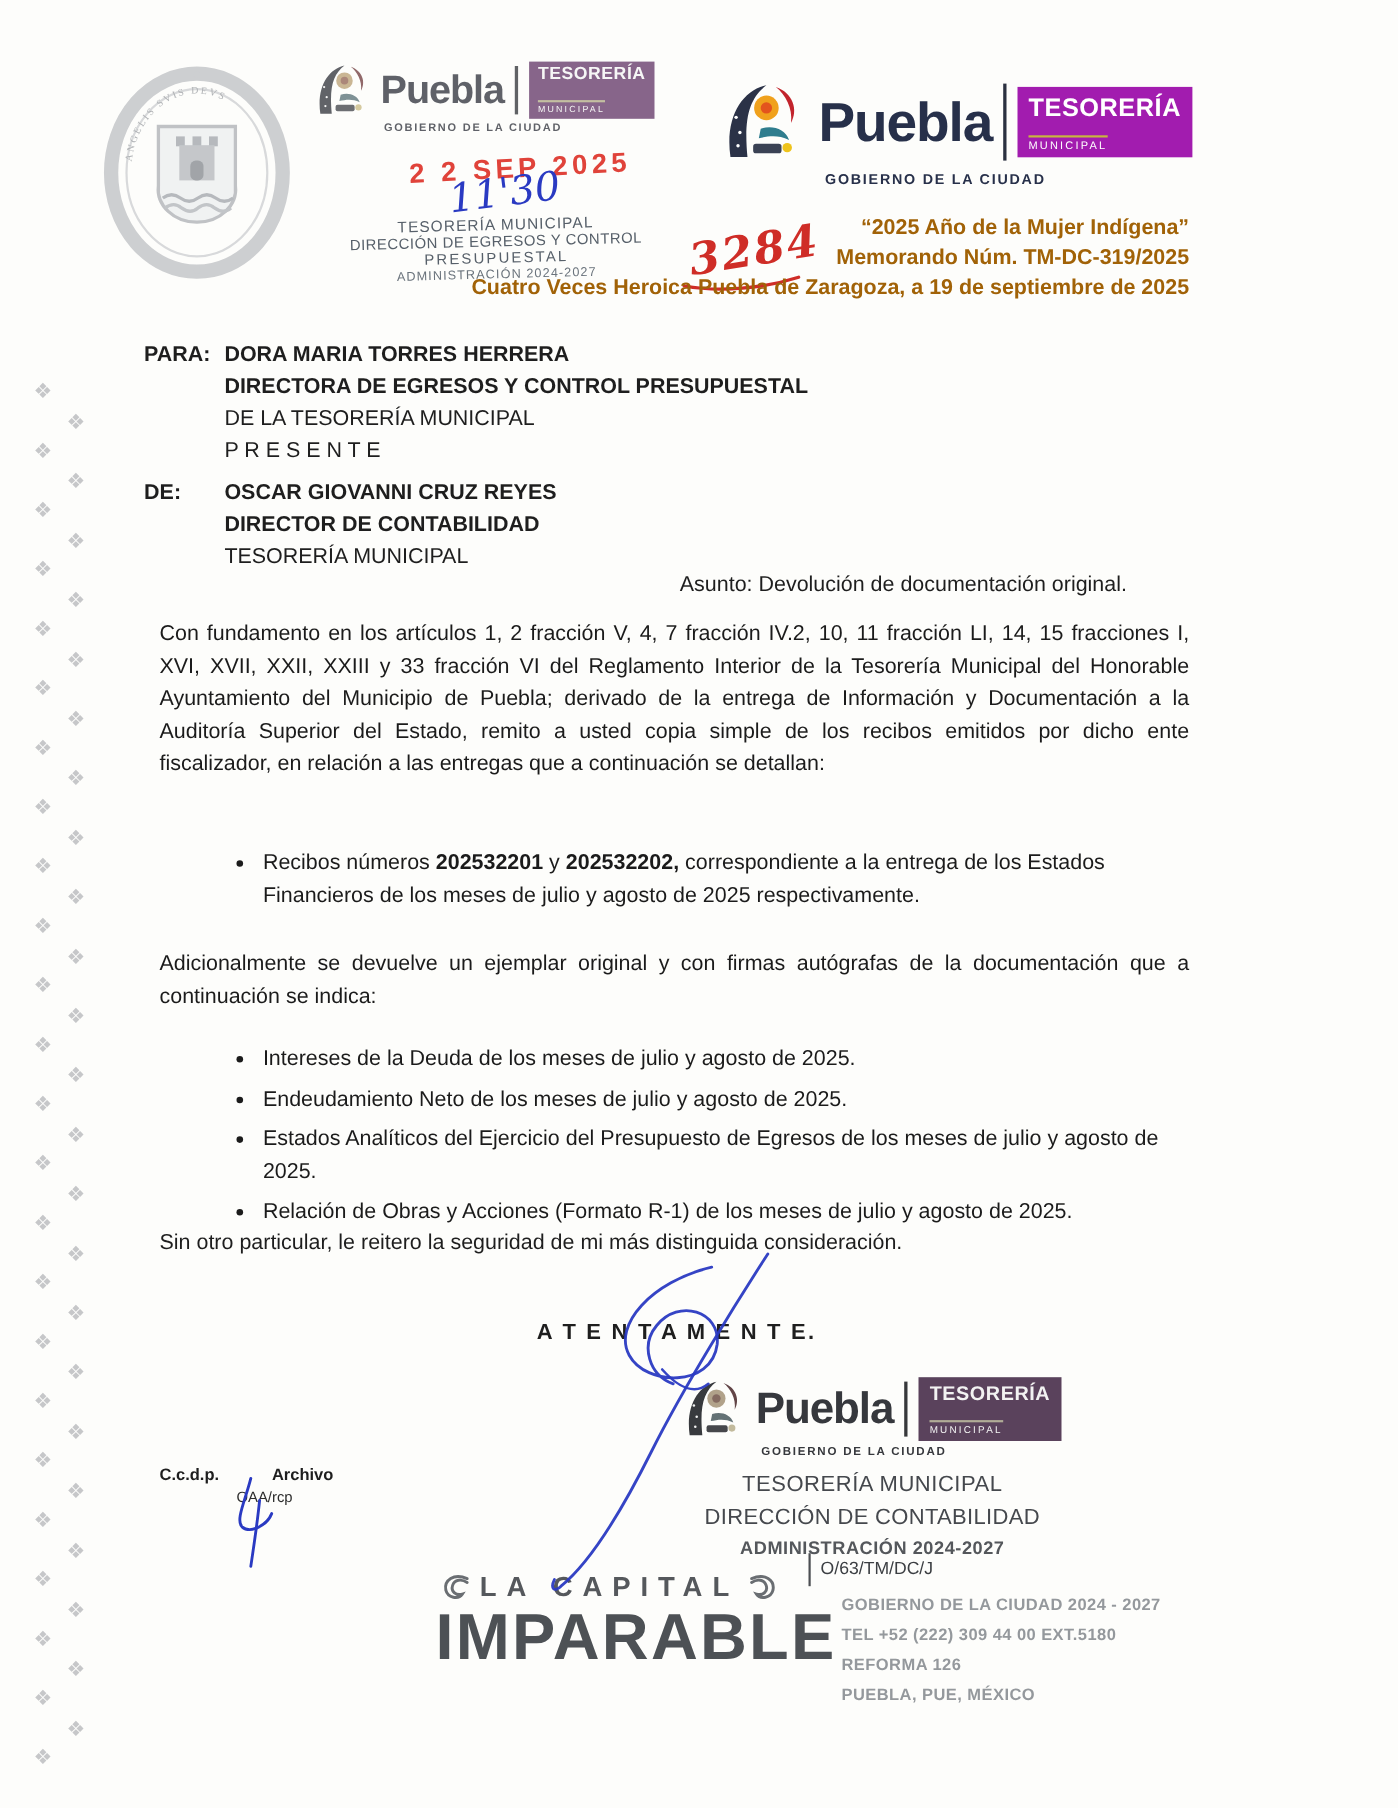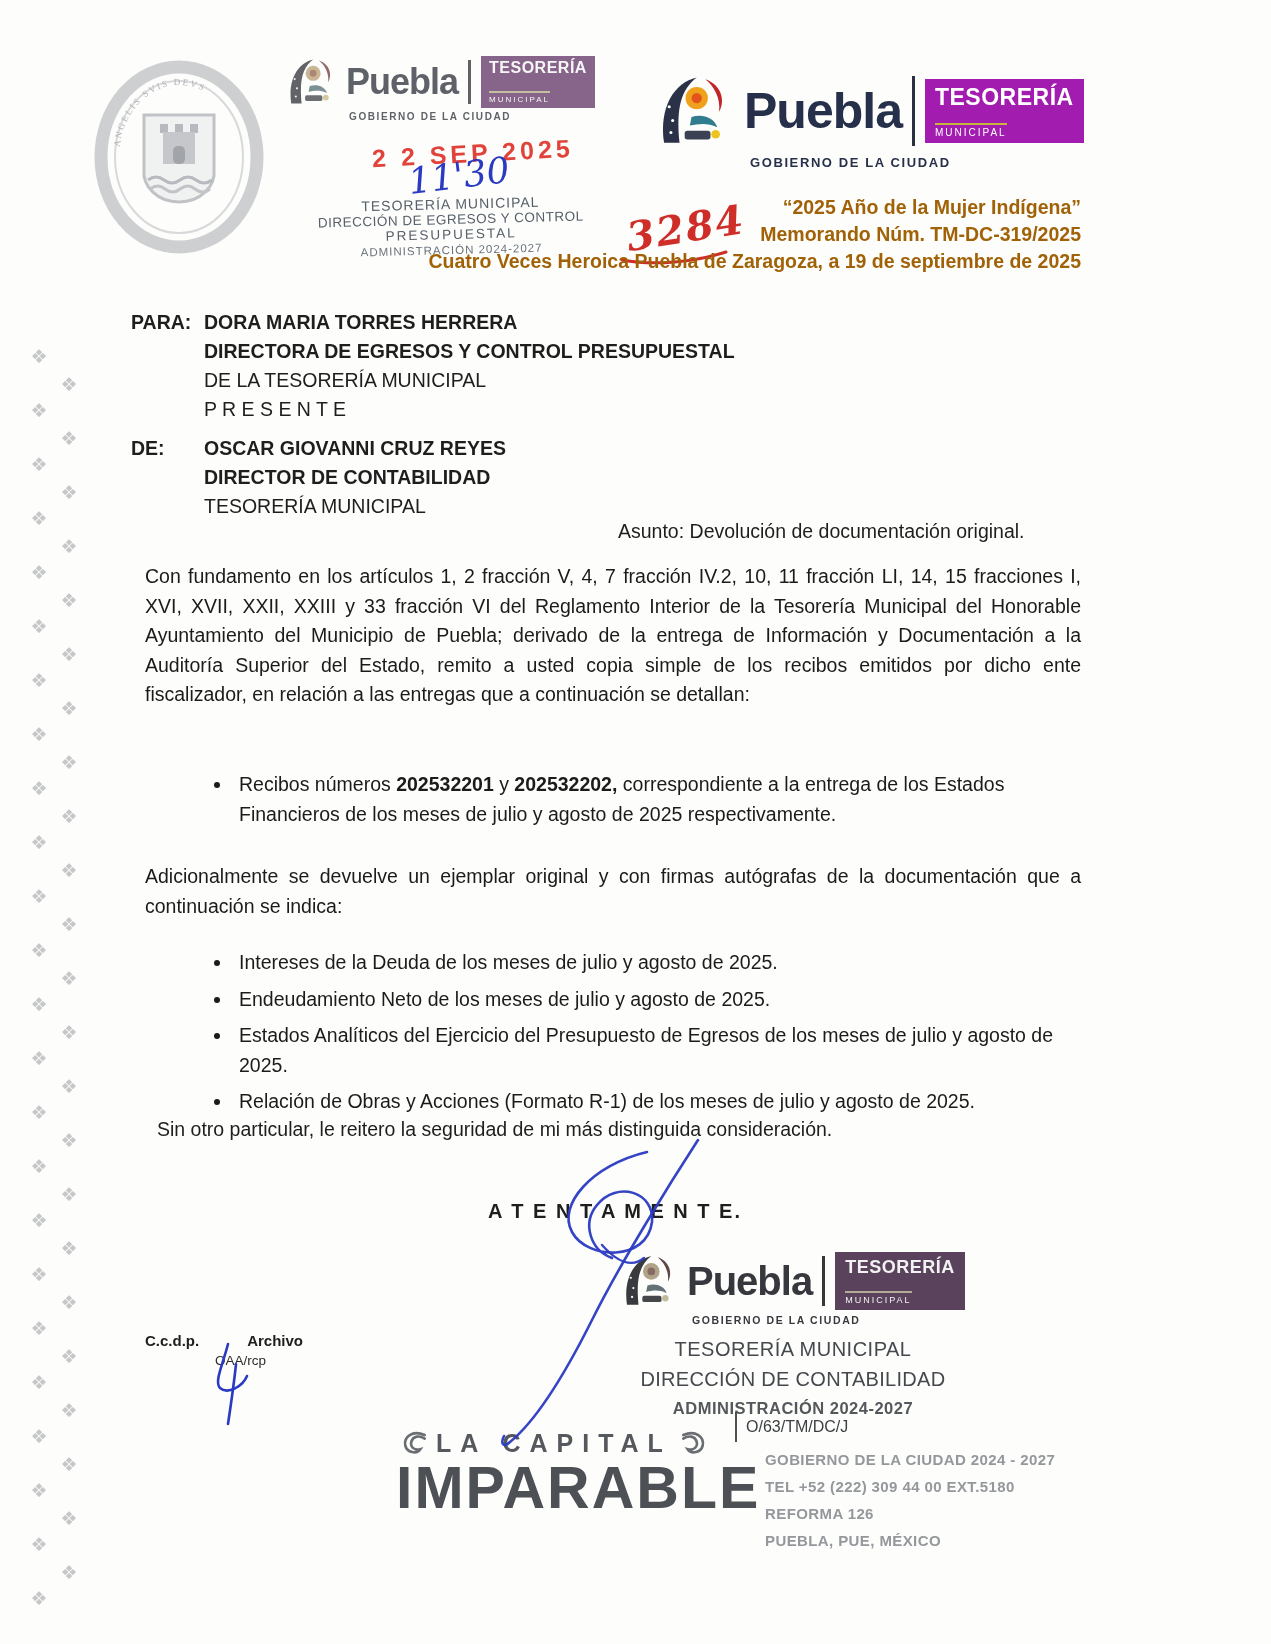--- a/index.html
+++ b/index.html
@@ -77,21 +77,21 @@
   .addr-ind { margin-left:73px; }
   .bold { font-weight:bold; }
 
   .subject { position:absolute; left:618px; top:520px; font-size:19.5px; }
 
   .para { position:absolute; left:145px; width:936px; font-size:19.5px; line-height:29.5px;
           text-align:justify; color:#1b1b1b; }
   ul.blist { list-style:disc outside; padding-left:88px; margin:0; }
   ul.blist li { padding-left:6px; margin-bottom:7px; }
 
-  .closing { position:absolute; left:157px; top:1118px; font-size:19.5px; }
+  .closing { position:absolute; left:145px; top:1118px; font-size:19.5px; }
   .atentamente { position:absolute; left:488px; top:1200px; font-size:20px; font-weight:bold; letter-spacing:2px; }
 
   .sig-svg { position:absolute; left:440px; top:1118px; pointer-events:none; }
 
   
   .ccdp { position:absolute; left:145px; top:1332px; font-size:15px; }
   .ccdp-row { display:flex; gap:48px; font-weight:bold; }
   .ccdp-initials { margin-left:70px; margin-top:4px; font-size:13.5px; color:#2c2c2c; }
   .check-svg { position:absolute; left:198px; top:1338px; }
 

